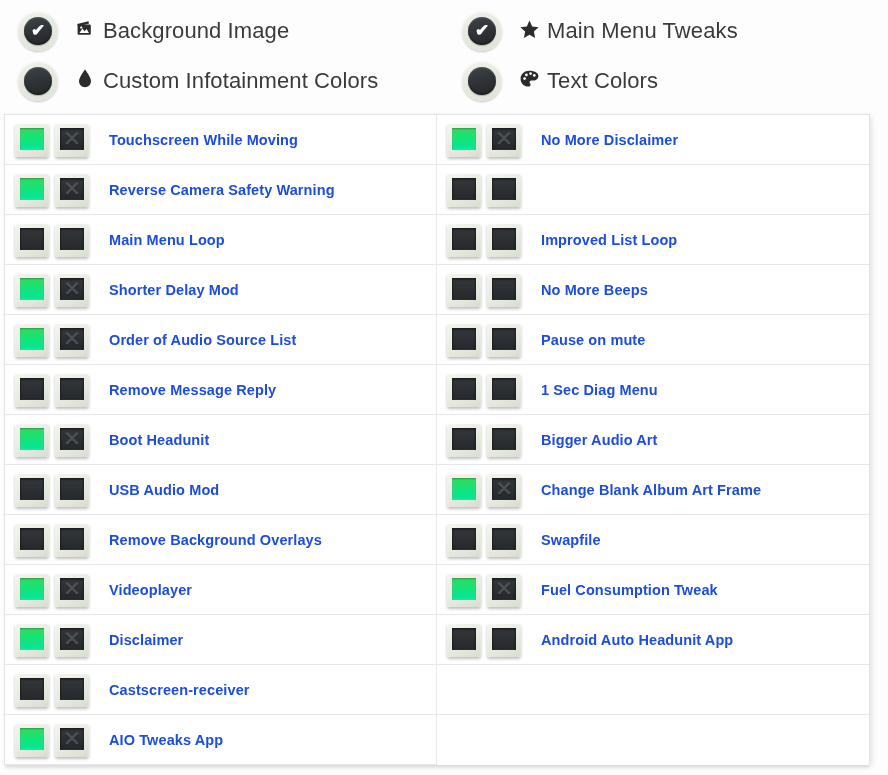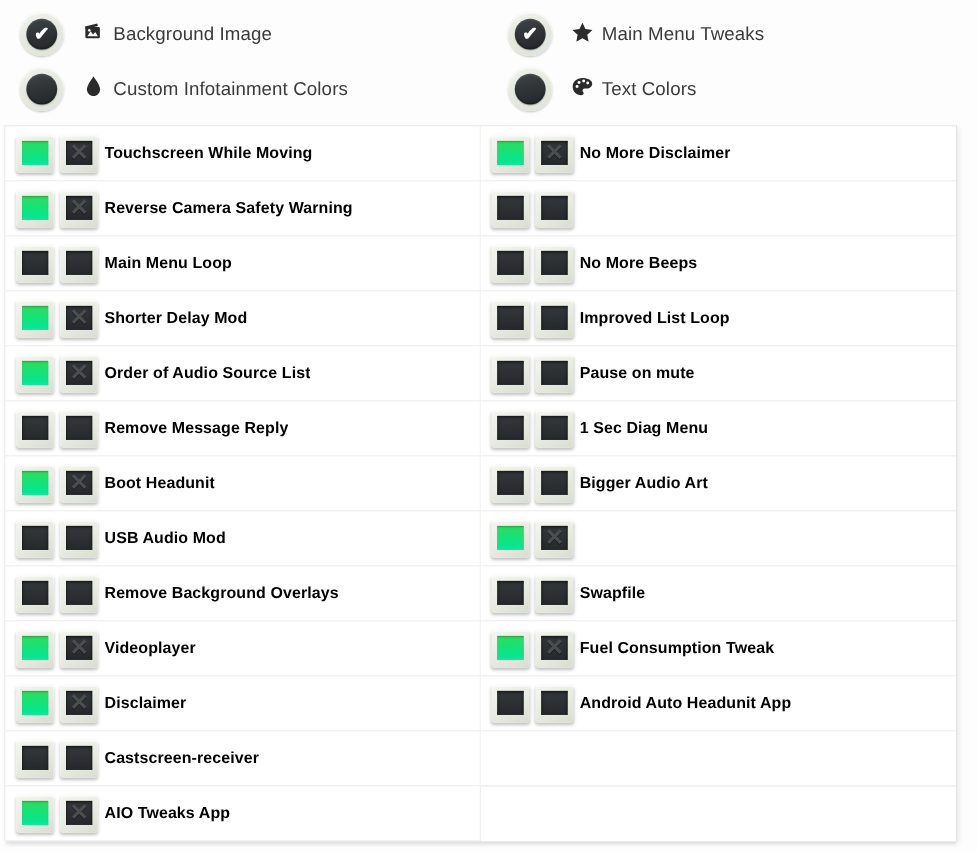--- a/index.html
+++ b/index.html
@@ -73,21 +73,21 @@
 
   .header-icon {
     width: 26px;
     flex: 0 0 26px;
     text-align: center;
     font-size: 17px;
     color: #2b2b2b;
     margin-left: 14px;
   }
   .header-label {
-    font-size: 17px;
+    font-size: 22px;
     color: #3a3a3a;
     margin-left: 5px;
     white-space: nowrap;
     letter-spacing: 0.1px;
   }
 
   
   .panel {
     margin: 4px 18px 0 4px;
     background: #ffffff;
@@ -161,22 +161,22 @@
     font-family: "Liberation Sans", sans-serif;
     text-shadow: 0 1px 0 rgba(0,0,0,0.45);
   }
   .sq.show-x .xmark { display: block; }
 
   .toggles { display: flex; align-items: center; flex: 0 0 auto; }
 
   .row-label {
     font-size: 14.5px;
     font-weight: bold;
-    color: #000000;
-    margin-left: 0;
+    color: #1d4ed8;
+    margin-left: 14px;
     white-space: nowrap;
     overflow: hidden;
     text-overflow: ellipsis;
     letter-spacing: 0.1px;
   }
 </style>
 </head>
 <body>
 
 <div class="header">
@@ -424,42 +424,42 @@
         </div>
         <div class="row">
           <div class="toggles">
             <div class="sq">
               <div class="face"></div>
             </div>
             <div class="sq">
               <div class="face"></div>
             </div>
           </div>
+          <span class="row-label">Improved List Loop</span>
+        </div>
+        <div class="row">
+          <div class="toggles">
+            <div class="sq">
+              <div class="face"></div>
+            </div>
+            <div class="sq">
+              <div class="face"></div>
+            </div>
+          </div>
           <span class="row-label">No More Beeps</span>
         </div>
         <div class="row">
           <div class="toggles">
             <div class="sq">
               <div class="face"></div>
             </div>
             <div class="sq">
               <div class="face"></div>
             </div>
           </div>
-          <span class="row-label">Improved List Loop</span>
-        </div>
-        <div class="row">
-          <div class="toggles">
-            <div class="sq">
-              <div class="face"></div>
-            </div>
-            <div class="sq">
-              <div class="face"></div>
-            </div>
-          </div>
           <span class="row-label">Pause on mute</span>
         </div>
         <div class="row">
           <div class="toggles">
             <div class="sq">
               <div class="face"></div>
             </div>
             <div class="sq">
               <div class="face"></div>
             </div>
@@ -481,20 +481,21 @@
           <div class="toggles">
             <div class="sq on">
               <div class="face"></div>
             </div>
             <div class="sq show-x">
               <div class="face">
                 <span class="xmark">✕</span>
               </div>
             </div>
           </div>
+          <span class="row-label">Change Blank Album Art Frame</span>
         </div>
         <div class="row">
           <div class="toggles">
             <div class="sq">
               <div class="face"></div>
             </div>
             <div class="sq">
               <div class="face"></div>
             </div>
           </div>

